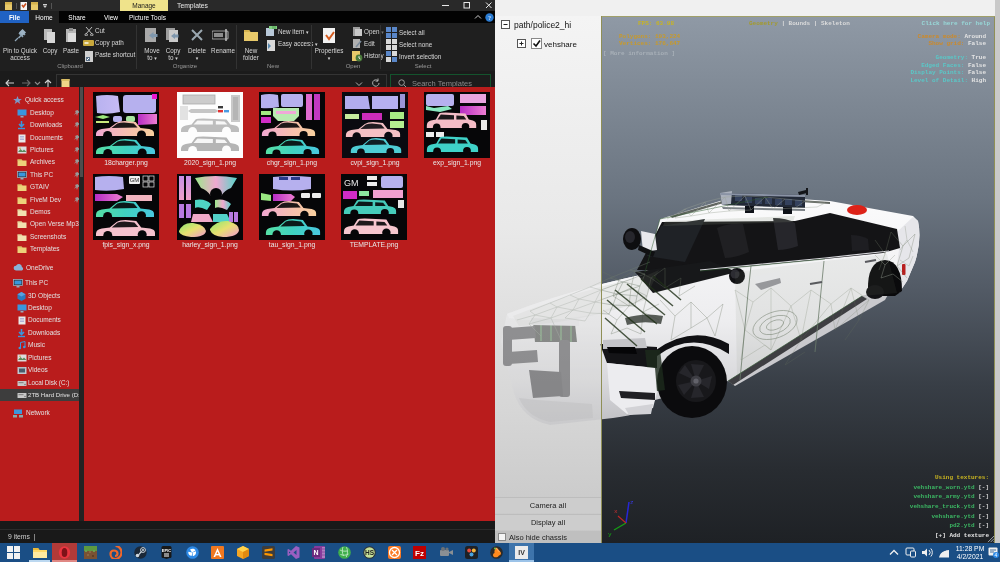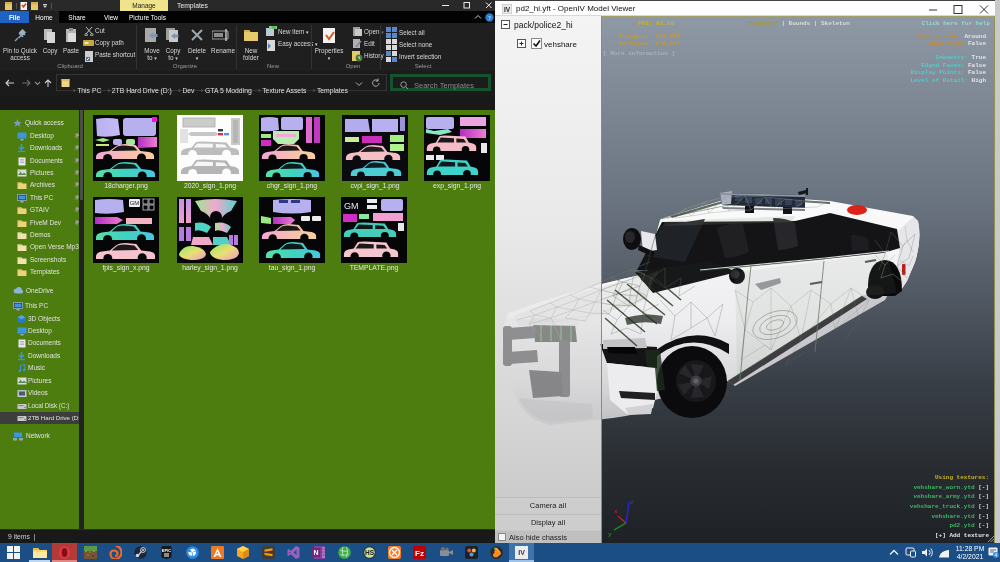--- a/index.html
+++ b/index.html
@@ -7,21 +7,21 @@
   body { font-family:"Liberation Sans", sans-serif; }
   .abs { position:absolute; }
   #screen { position:relative; width:1000px; height:562px; background:#111; }
 
   
   #explorer { position:absolute; left:0; top:0; width:497px; height:543px; background:#191919; }
   #ex-title { position:absolute; left:0; top:0; width:497px; height:11px; background:#292929; }
   #ex-tabs { position:absolute; left:0; top:11px; width:497px; height:12px; background:#030303; }
   #ex-ribbon { position:absolute; left:0; top:23px; width:497px; height:48px; background:#1f1f1f; }
   #ex-addr { position:absolute; left:0; top:71px; width:497px; height:24px; background:#1b1b1b; }
-  #ex-main { position:absolute; left:0; top:110px; width:497px; height:434px; background:#4d7c0f; }
+  #ex-main { position:absolute; left:0; top:87px; width:497px; height:434px; background:#b91c1c; }
   #ex-status { position:absolute; left:0; top:529px; width:497px; height:14px; background:#191919; border-top:1px solid #2b2b2b; }
   .tab { position:absolute; top:0; height:12px; line-height:13px; color:#fff; font-size:6.5px; text-align:center; }
   .ricon { position:absolute; }
   .rlabel { position:absolute; color:#d8d8d8; font-size:6.3px; text-align:center; }
   .glabel { position:absolute; color:#9a9a9a; font-size:6px; text-align:center; top:40px; }
   .rsep { position:absolute; top:2px; height:44px; width:1px; background:#333; }
   .crumb { color:#e0e0e0; font-size:6.8px; }
   .side-item { position:absolute; left:0; width:84px; height:12px; color:#e2e2e2; font-size:6.5px; line-height:12px; white-space:nowrap; }
   .side-item .ic { position:absolute; }
   .side-item .tx { position:absolute; }
@@ -254,21 +254,21 @@
           <span class="crumb" style="color:#7a7a7a;">&nbsp;›&nbsp;</span><span class="crumb">Texture Assets</span>
           <span class="crumb" style="color:#7a7a7a;">&nbsp;›&nbsp;</span><span class="crumb">Templates</span>
         </div>
         <svg class="abs" style="left:298px;top:6px" width="8" height="6" viewBox="0 0 8 6">
             <path d="M1 1.5l3 3 3-3" stroke="#b0b0b0" stroke-width="1" fill="none"></path>
           </svg>
         <svg class="abs" style="left:314px;top:3px" width="10" height="10" viewBox="0 0 10 10">
             <path d="M8 5a3.2 3.2 0 1 1-1-2.3M7 0.5v2.6H4.6" stroke="#b0b0b0" stroke-width="1" fill="none"></path>
           </svg>
       </div>
-      <div class="abs" style="left:390px;top:3px;width:101px;height:17px;background:#1c1c1c;border:3px solid #14532d;">
+      <div class="abs" style="left:390px;top:3px;width:101px;height:17px;background:#1c1c1c;border:1px solid #14532d;">
         <svg class="abs" style="left:7px;top:4px" width="9" height="9" viewBox="0 0 9 9">
             <circle cx="3.6" cy="3.6" r="2.8" stroke="#9a9a9a" fill="none" stroke-width="1"></circle>
             <path d="M5.8 5.8L8 8" stroke="#9a9a9a" stroke-width="1"></path>
           </svg>
         <div class="abs" style="left:21px;top:4px;color:#8a8a8a;font-size:7.5px;">Search Templates</div>
       </div>
     </div>
     <div id="ex-main">
 
       <div id="sidebar" class="abs" style="left:0;top:0;width:85px;height:434px;">
@@ -706,38 +706,26 @@
 </svg>
         <div class="tlabel" style="left:248px;top:154px;">TEMPLATE.png</div>
       </div>
     </div>
     <div id="ex-status">
       <div style="position:absolute;left:8px;top:3px;color:#cfcfcf;font-size:6.8px;">9 items &nbsp;|</div>
     </div>
   </div>
 
   <div id="openiv">
-    <div id="oi-title">
-      <svg class="abs" style="left:7px;top:3px" width="10" height="10" viewBox="0 0 10 10">
-          <rect width="10" height="10" fill="#e8e8e8" stroke="#999" stroke-width="0.5"></rect>
-          <text x="5" y="7.8" font-size="6.5" font-weight="bold" fill="#222" text-anchor="middle" font-family="Liberation Sans">IV</text>
-        </svg>
-      <div class="abs" style="left:21px;top:3px;font-size:8px;color:#111;">pd2_hi.yft - OpenIV Model Viewer</div>
-      <svg class="abs" style="left:432px;top:4px" width="70" height="10" viewBox="0 0 70 10">
-        <path d="M2 5h8" stroke="#333" stroke-width="1"></path>
-        <rect x="27" y="0.5" width="8" height="8" fill="none" stroke="#333" stroke-width="1"></rect>
-        <path d="M53 0.5l8 8M61 0.5l-8 8" stroke="#333" stroke-width="1"></path>
-      </svg>
-    </div>
     <div id="oi-panel">
       <svg class="abs" style="left:6px;top:4px" width="9" height="9" viewBox="0 0 9 9">
           <rect x="0.5" y="0.5" width="8" height="8" fill="#fff" stroke="#555" stroke-width="1"></rect>
           <path d="M2.5 4.5h4" stroke="#222" stroke-width="1"></path>
         </svg>
-      <div class="abs" style="left:19px;top:4px;font-size:8.5px;color:#111;">pack/police2_hi</div>
+      <div class="abs" style="left:19px;top:4px;font-size:8.5px;color:#111;">path/police2_hi</div>
       <svg class="abs" style="left:22px;top:23px" width="9" height="9" viewBox="0 0 9 9">
           <rect x="0.5" y="0.5" width="8" height="8" fill="#fff" stroke="#555" stroke-width="1"></rect>
           <path d="M2.5 4.5h4M4.5 2.5v4" stroke="#222" stroke-width="1"></path>
         </svg>
       <svg class="abs" style="left:36px;top:22px" width="11" height="11" viewBox="0 0 11 11">
           <rect x="0.5" y="0.5" width="10" height="10" fill="#fff" stroke="#888" stroke-width="1"></rect>
           <path d="M2.5 5.5l2.5 2.5L9 2.5" stroke="#111" stroke-width="1.6" fill="none"></path>
         </svg>
       <div class="abs" style="left:49px;top:24px;font-size:8px;color:#111;">vehshare</div>
 

